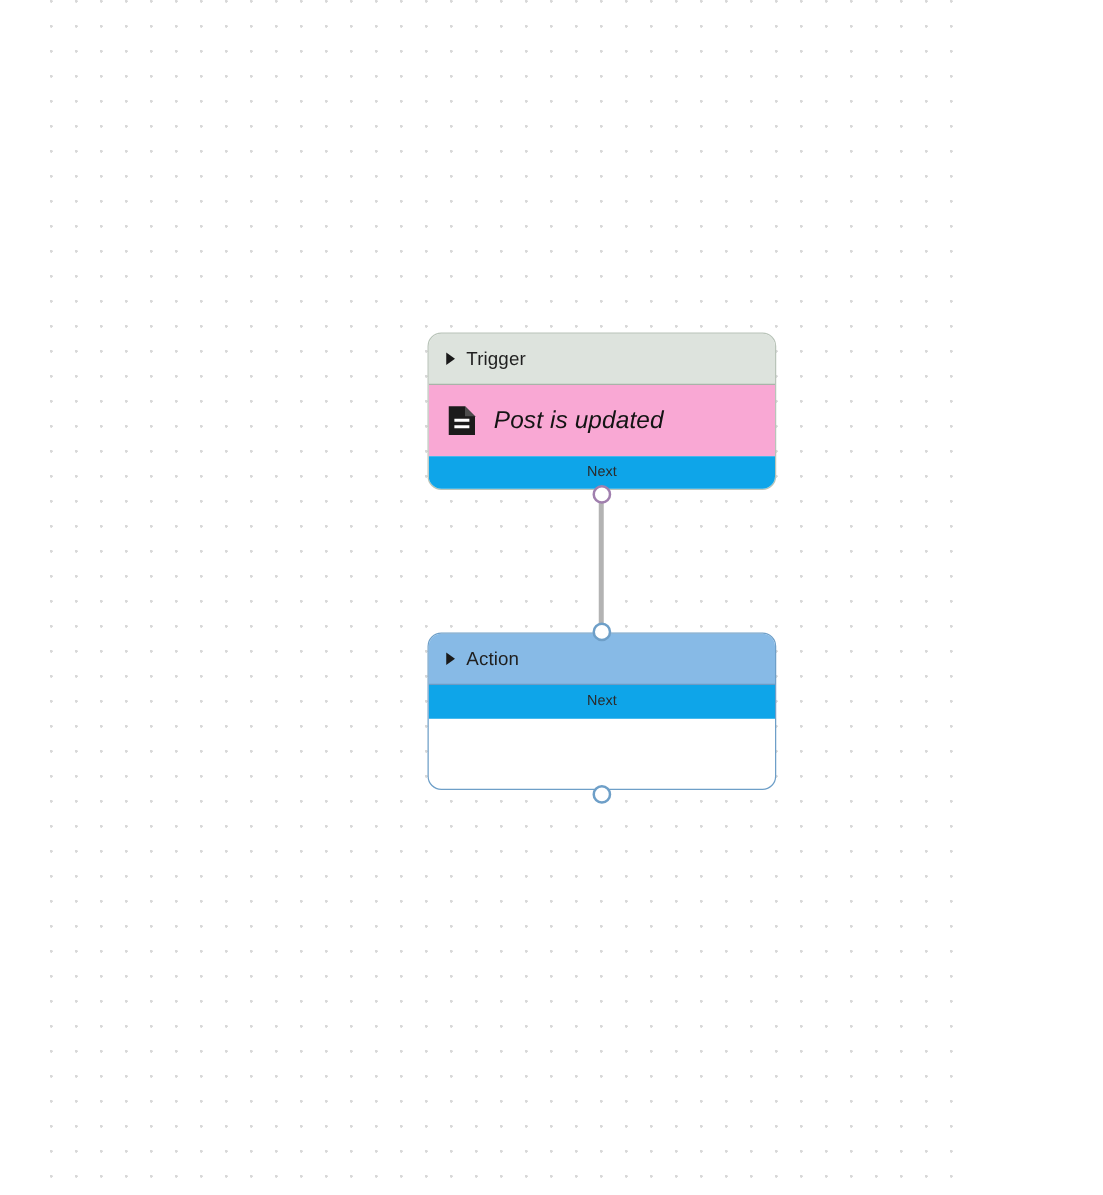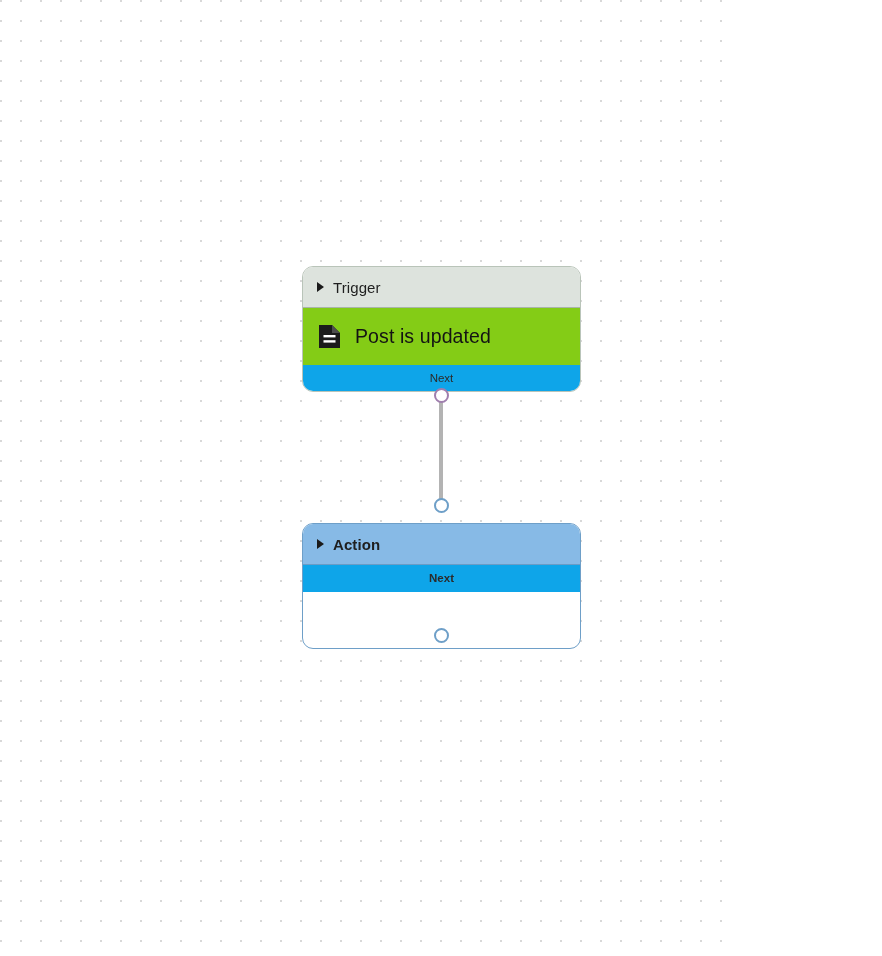--- a/index.html
+++ b/index.html
@@ -16,20 +16,21 @@
 
   #canvas {
     position: relative;
     width: 730px;
     height: 956px;
     overflow: hidden;
     background-color: #ffffff;
     background-image: radial-gradient(circle at 1px 1px, #d8d8d8 1px, transparent 1.3px);
     background-size: 20px 20px;
     background-position: 0px 0px;
+    margin-left: 40px;
   }
 
   
   .edge {
     position: absolute;
     background: #b3b3b3;
     border-radius: 2px;
   }
 
   
@@ -125,30 +126,29 @@
 
   
   .node-trigger {
     left: 302px;
     top: 266px;
     width: 279px;
     height: 126px;
     border: 1.5px solid #b9c4b9;
   }
   .node-trigger .node-header { background: #dde3dd; border-bottom: 1px solid #a9b4a9; }
-  .node-trigger .node-body   { background: #84cc16; }
+  .node-trigger .node-body   { background: #f9a8d4; font-style: italic; }
 
   
   .node-action {
     left: 302px;
-    top: 523px;
+    top: 506px;
     width: 279px;
     height: 126px;
     border: 1.5px solid #6e9fc8;
-    font-weight: bold;
   }
   .node-action .node-header { background: #87bae6; border-bottom: 1px solid #6a9cc6; }
   .node-action .node-body   { background: #87bae6; }
 </style>
 </head>
 <body>
 
 <div id="canvas">
 
   <div class="edge" style="left:439px; top:396px; width:4px; height:112px;"></div>

